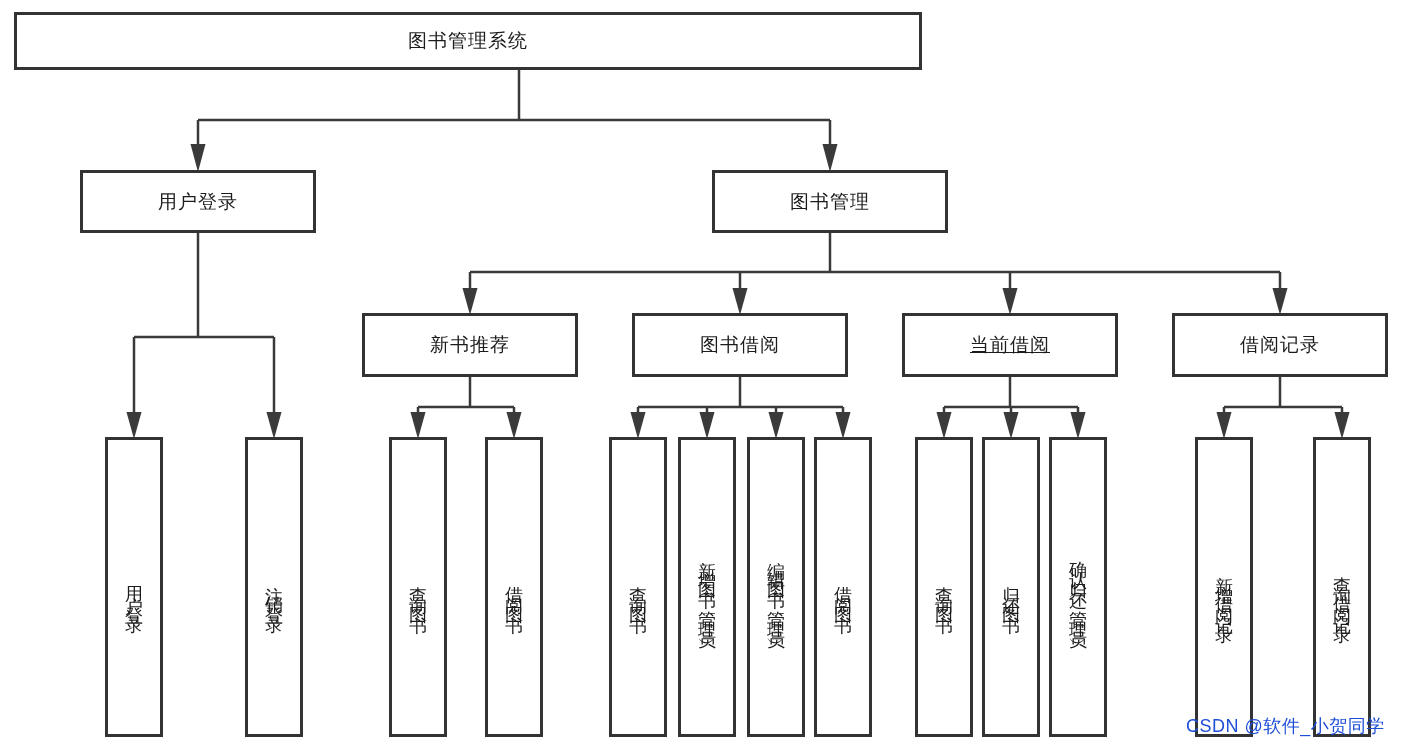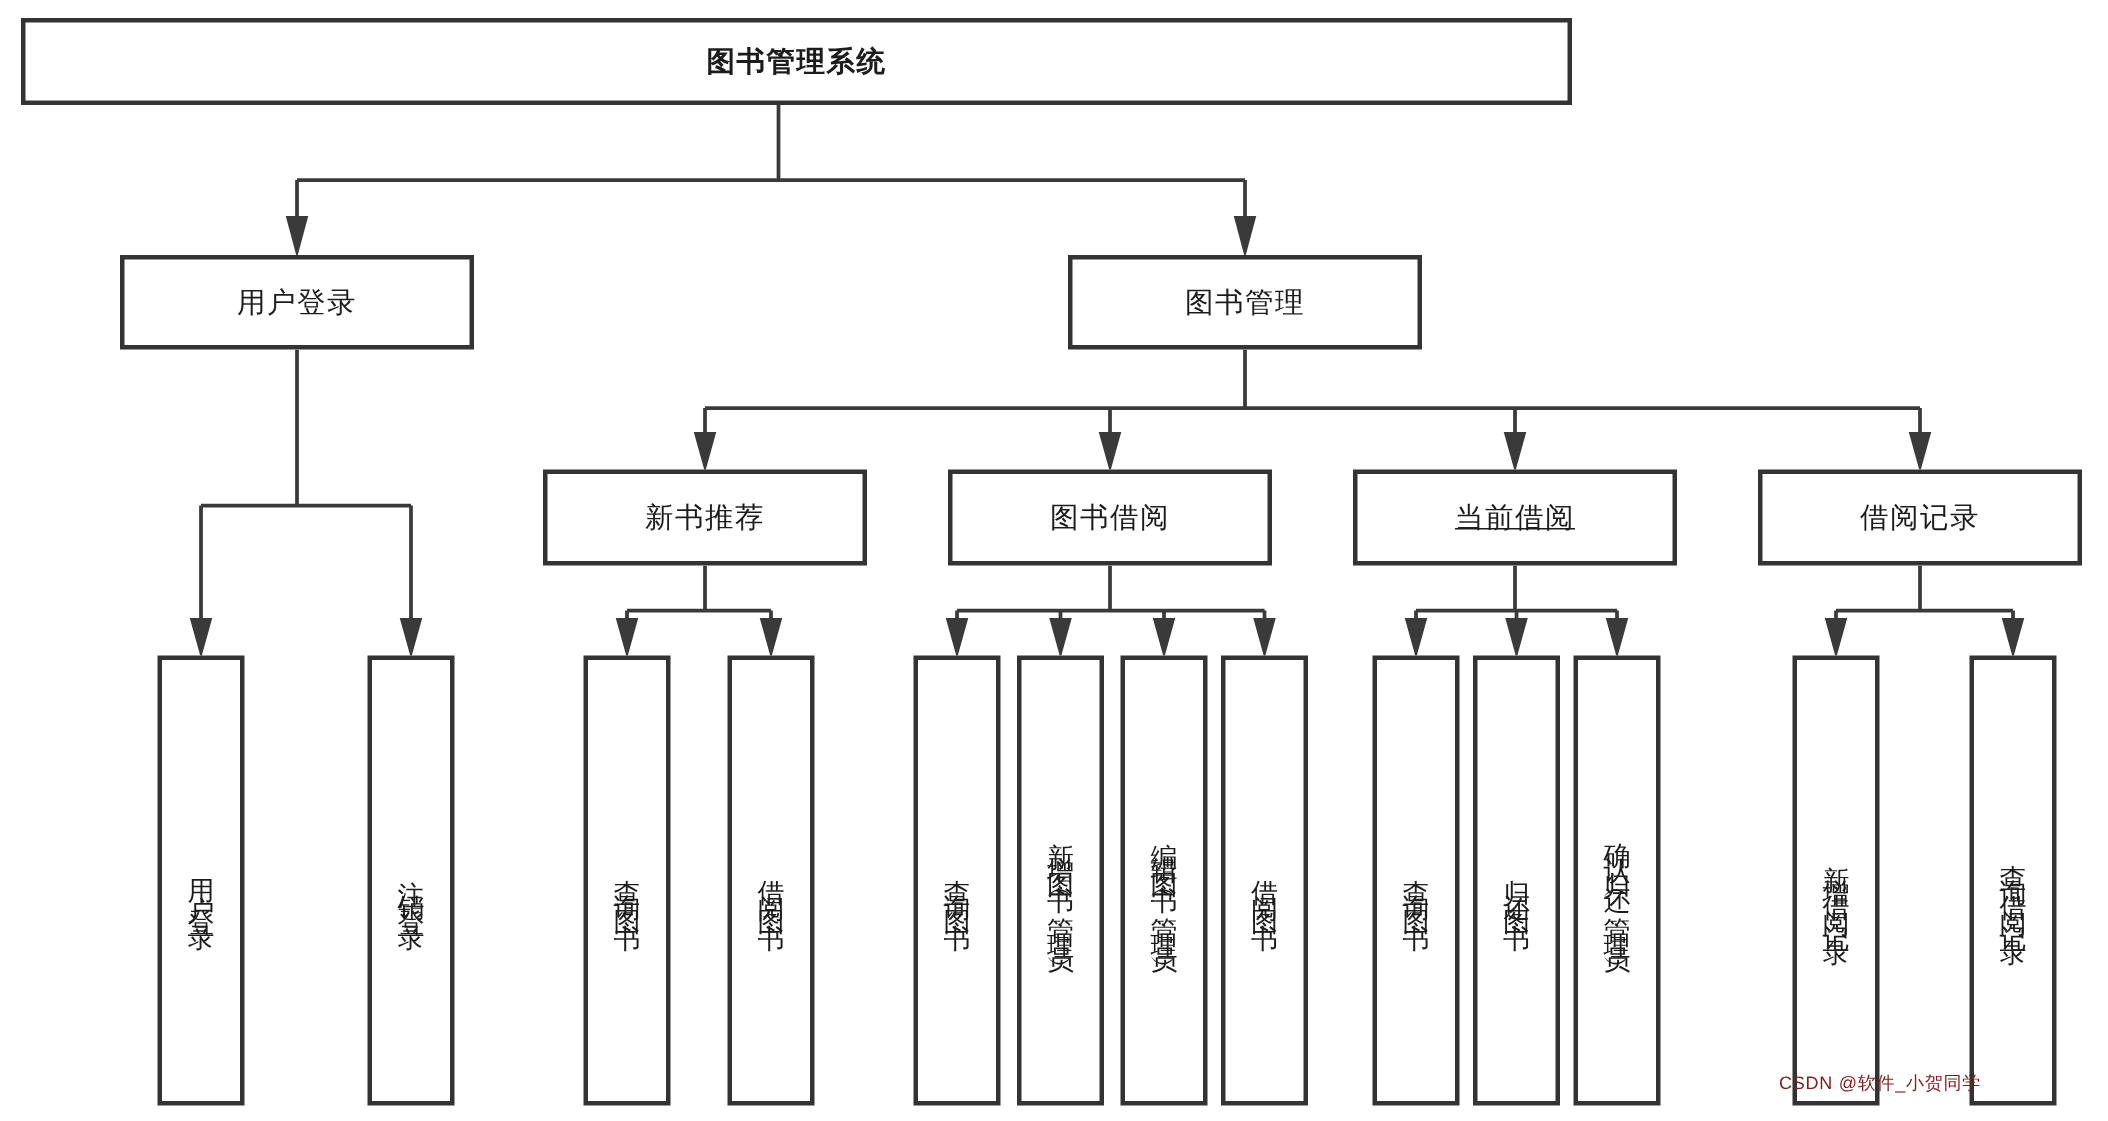--- a/index.html
+++ b/index.html
@@ -24,42 +24,42 @@
   }
   .h-node{font-size:19px;letter-spacing:1px;}
   .v-node{width:58px;height:300px;font-size:18px;}
   .v-node .vtext{
     writing-mode:vertical-rl;
     text-orientation:mixed;
     letter-spacing:10px;
     line-height:1;
     margin-bottom:-10px;
   }
-  .root{left:14px;top:12px;width:1034px;height:58px;font-weight:bold;}
+  .root{left:14px;top:12px;width:908px;height:58px;}
   .n-login{left:80px;top:170px;width:236px;height:63px;}
   .n-mgmt{left:712px;top:170px;width:236px;height:63px;}
   .l3{top:313px;width:216px;height:64px;}
   .n-rec{left:362px;}
   .n-borrow{left:632px;}
   .n-current{left:902px;text-decoration:underline;}
   .n-records{left:1172px;justify-content:center;}
   .leaf{top:437px;}
   .lf0{left:105px;}  .lf1{left:245px;}
   .lf2{left:389px;}  .lf3{left:485px;}
   .lf4{left:609px;}  .lf5{left:678px;}
   .lf6{left:747px;}  .lf7{left:814px;}
   .lf8{left:915px;}  .lf9{left:982px;}
   .lf10{left:1049px;}
   .lf11{left:1195px;} .lf12{left:1313px;}
   #watermark{
     position:absolute;
     left:1186px;top:714px;
     width:216px;
-    font-size:12px;
-    color:#7f1d1d;
+    font-size:18px;
+    color:#1d4ed8;
     white-space:nowrap;
     z-index:2;
     letter-spacing:0.5px;
   }
 </style>
 </head>
 <body>
 
 <div id="canvas">
 

